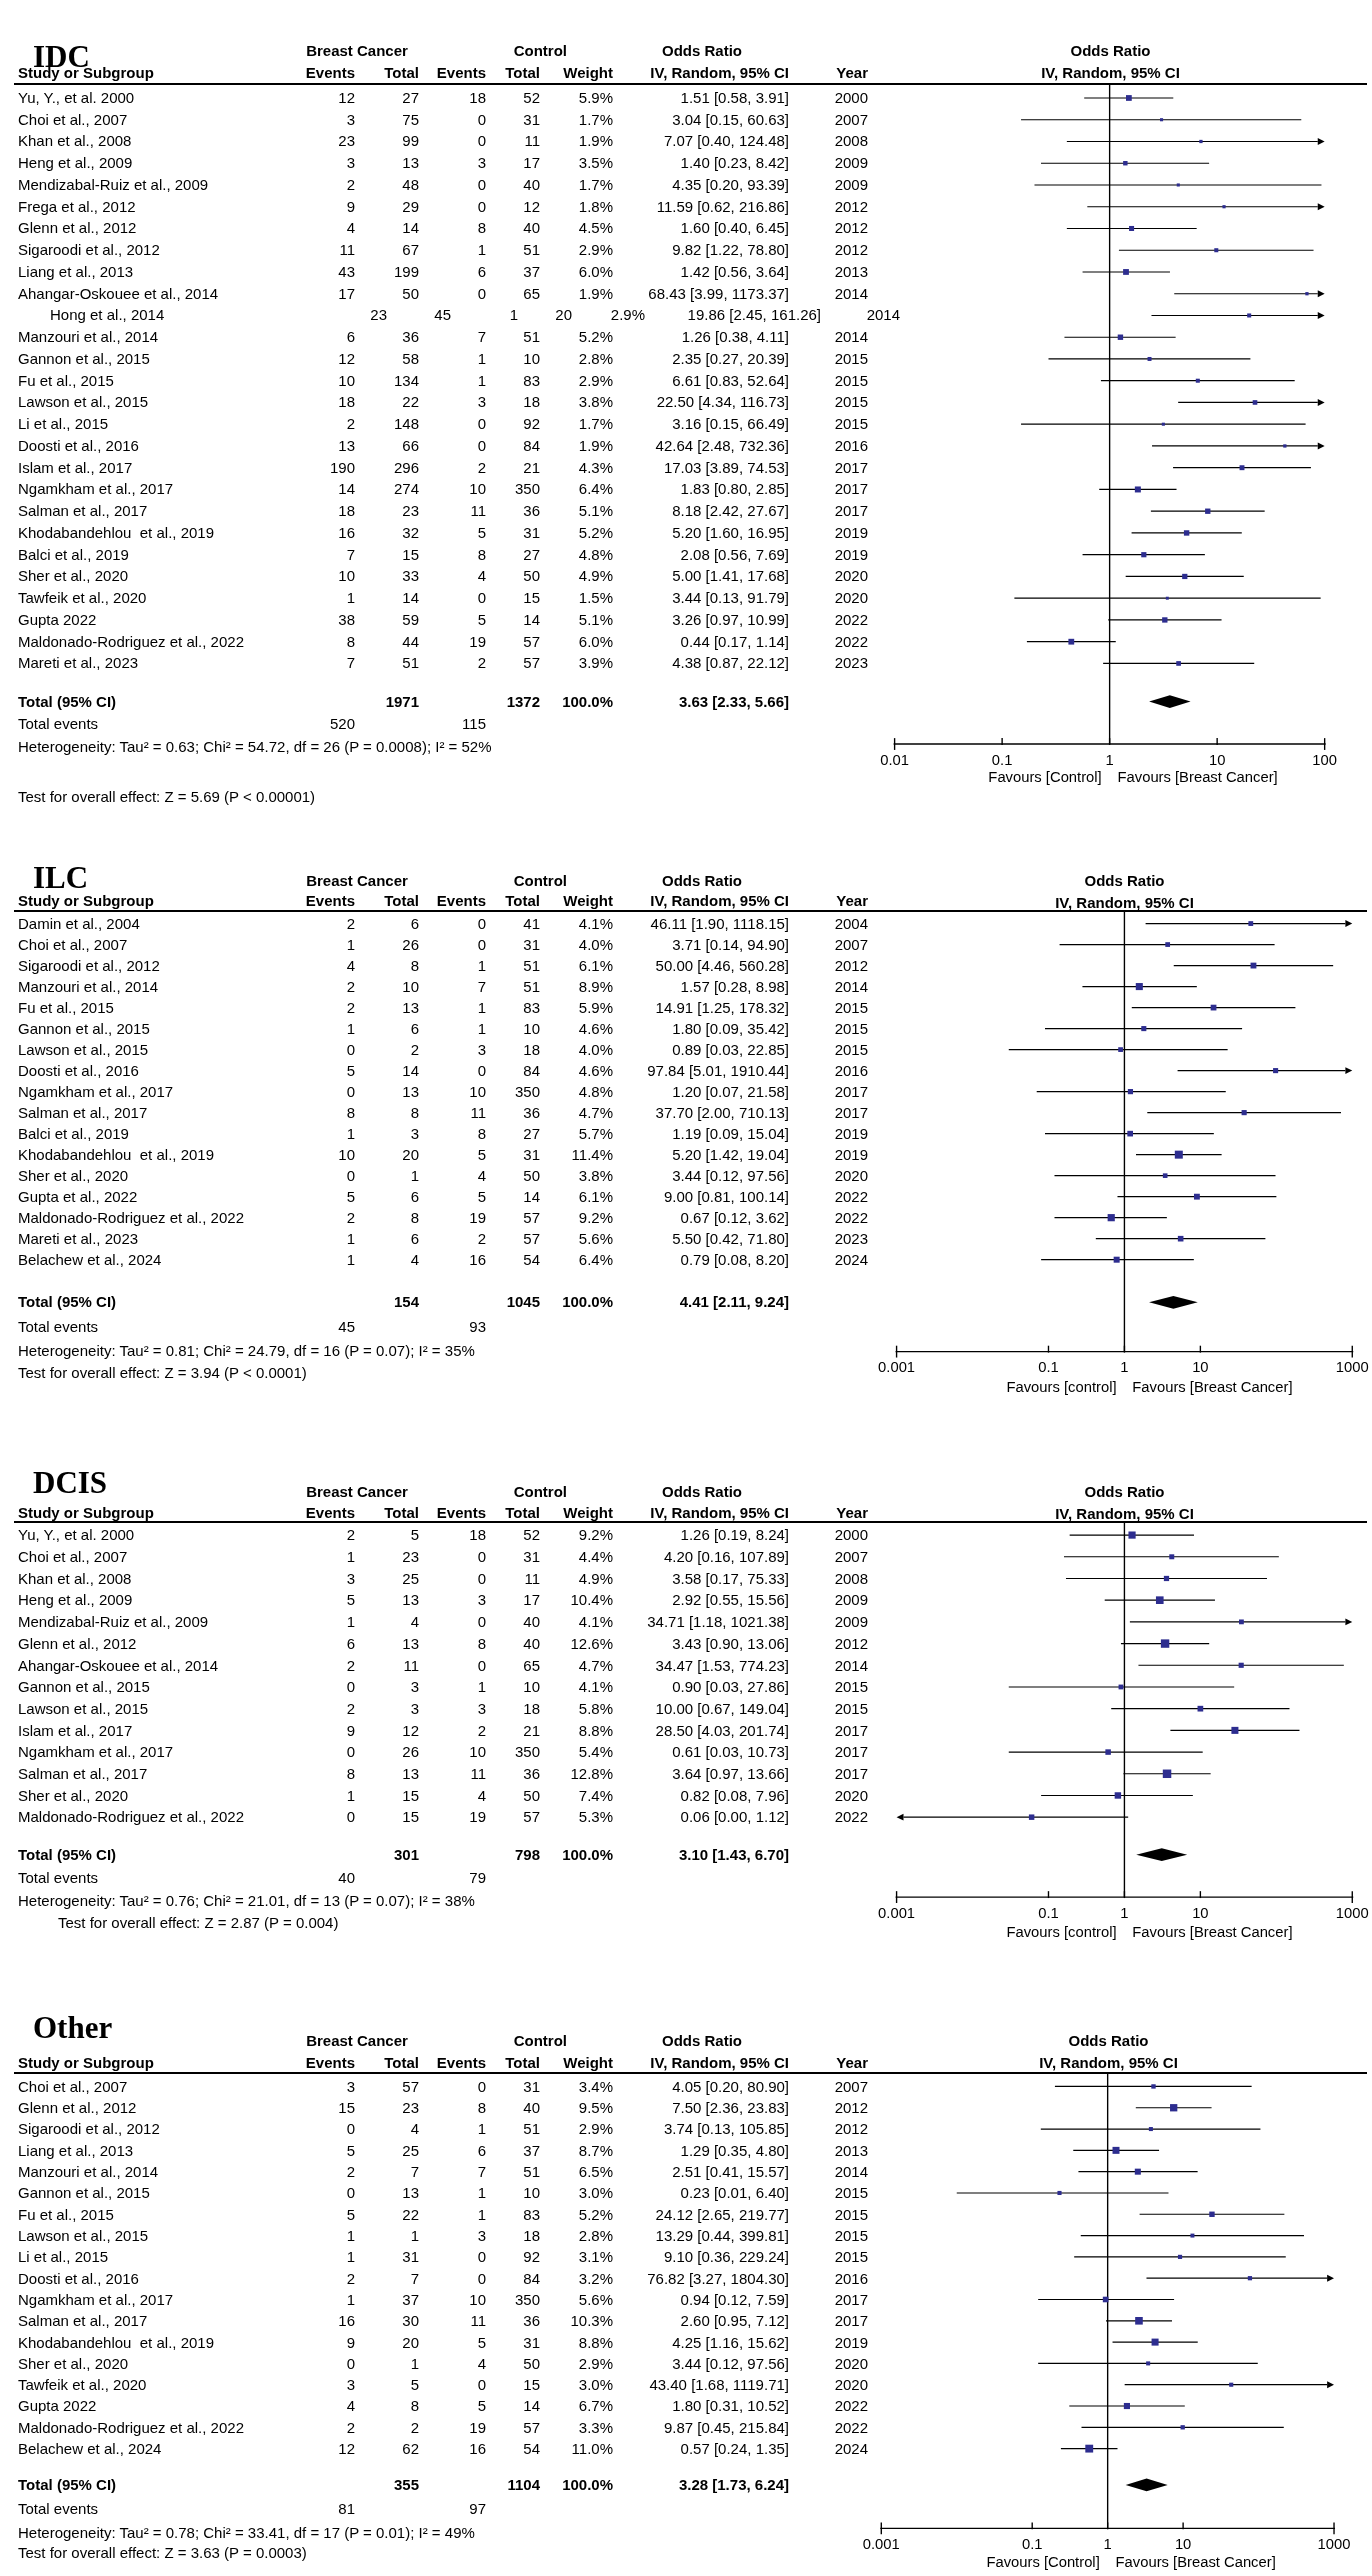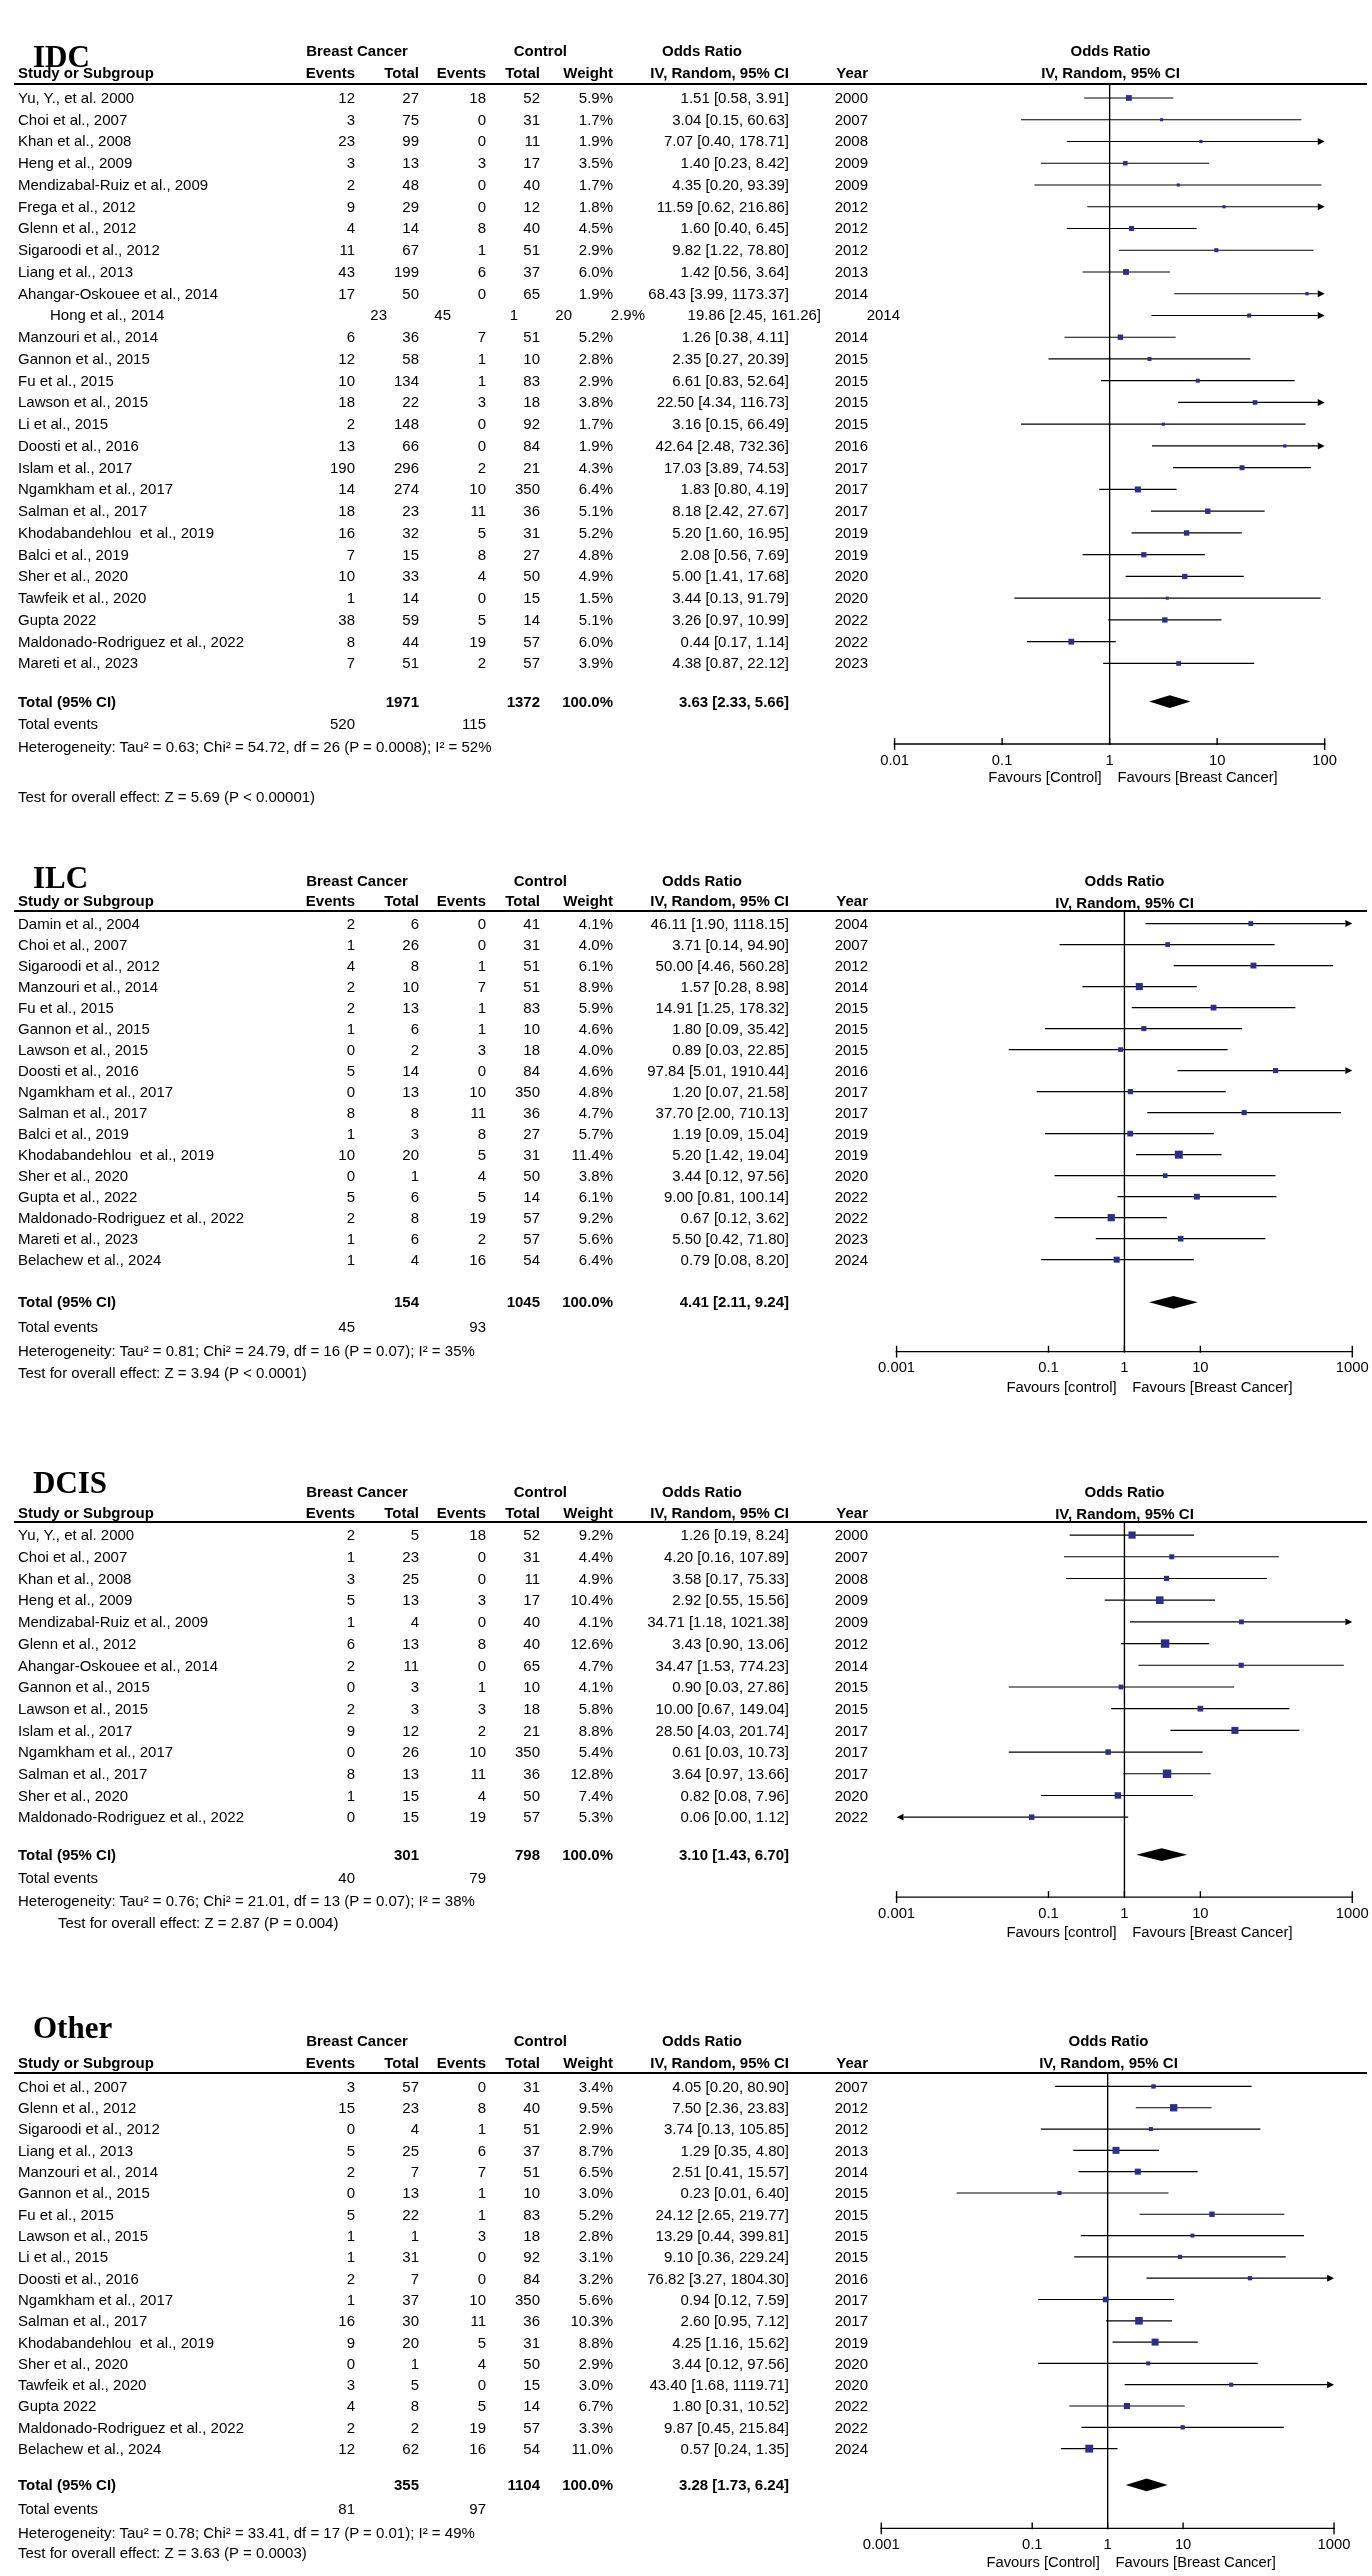--- a/index.html
+++ b/index.html
@@ -315,21 +315,21 @@
     <span class="c num">3.04 [0.15, 60.63]</span>
     <span class="c num">2007</span>
   </div>
       <div class="row" style="top: 130px;">
     <span class="c">Khan et al., 2008</span>
     <span class="c num">23</span>
     <span class="c num">99</span>
     <span class="c num">0</span>
     <span class="c num">11</span>
     <span class="c num">1.9%</span>
-    <span class="c num">7.07 [0.40, 178.71]</span>
+    <span class="c num">7.07 [0.40, 124.48]</span>
     <span class="c num">2008</span>
   </div>
       <div class="row" style="top: 152px;">
     <span class="c">Heng et al., 2009</span>
     <span class="c num">3</span>
     <span class="c num">13</span>
     <span class="c num">3</span>
     <span class="c num">17</span>
     <span class="c num">3.5%</span>
     <span class="c num">1.40 [0.23, 8.42]</span>
@@ -475,21 +475,21 @@
     <span class="c num">17.03 [3.89, 74.53]</span>
     <span class="c num">2017</span>
   </div>
       <div class="row" style="top: 478px;">
     <span class="c">Ngamkham et al., 2017</span>
     <span class="c num">14</span>
     <span class="c num">274</span>
     <span class="c num">10</span>
     <span class="c num">350</span>
     <span class="c num">6.4%</span>
-    <span class="c num">1.83 [0.80, 4.19]</span>
+    <span class="c num">1.83 [0.80, 2.85]</span>
     <span class="c num">2017</span>
   </div>
       <div class="row" style="top: 500px;">
     <span class="c">Salman et al., 2017</span>
     <span class="c num">18</span>
     <span class="c num">23</span>
     <span class="c num">11</span>
     <span class="c num">36</span>
     <span class="c num">5.1%</span>
     <span class="c num">8.18 [2.42, 27.67]</span>

